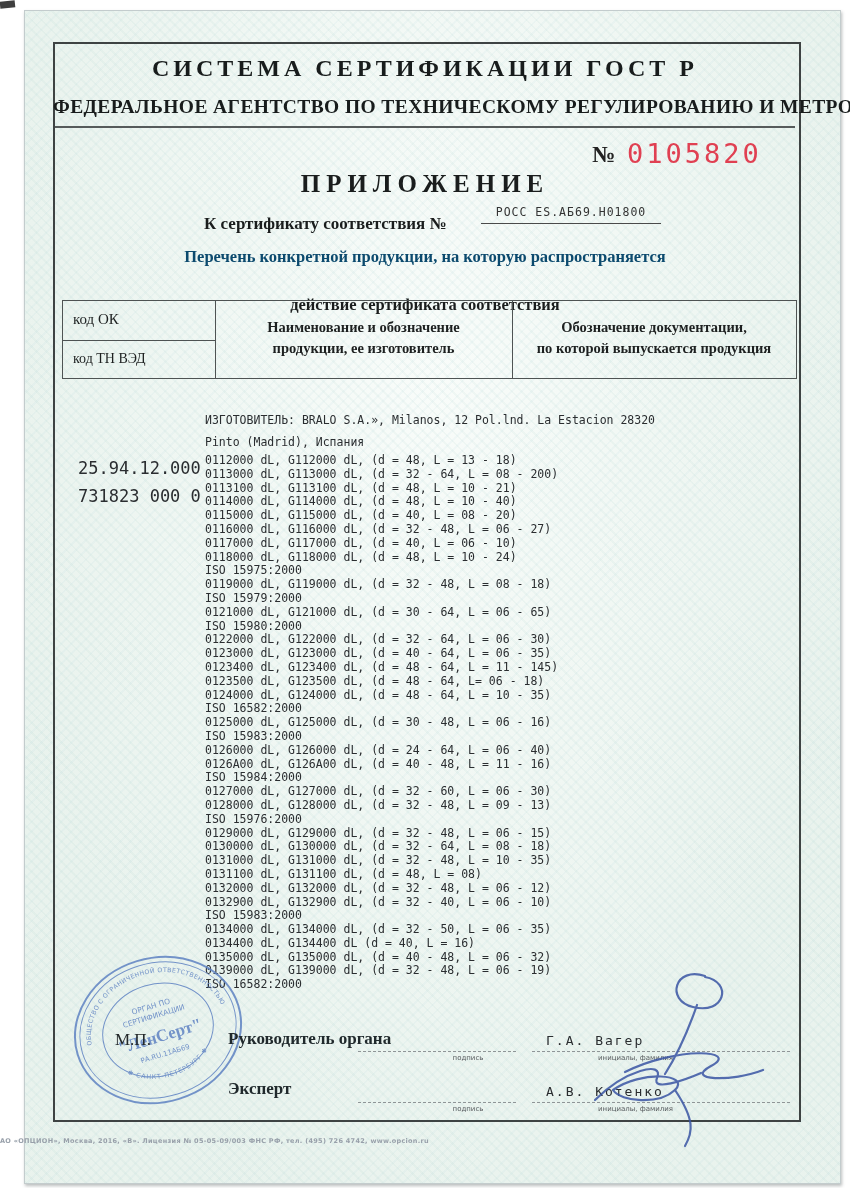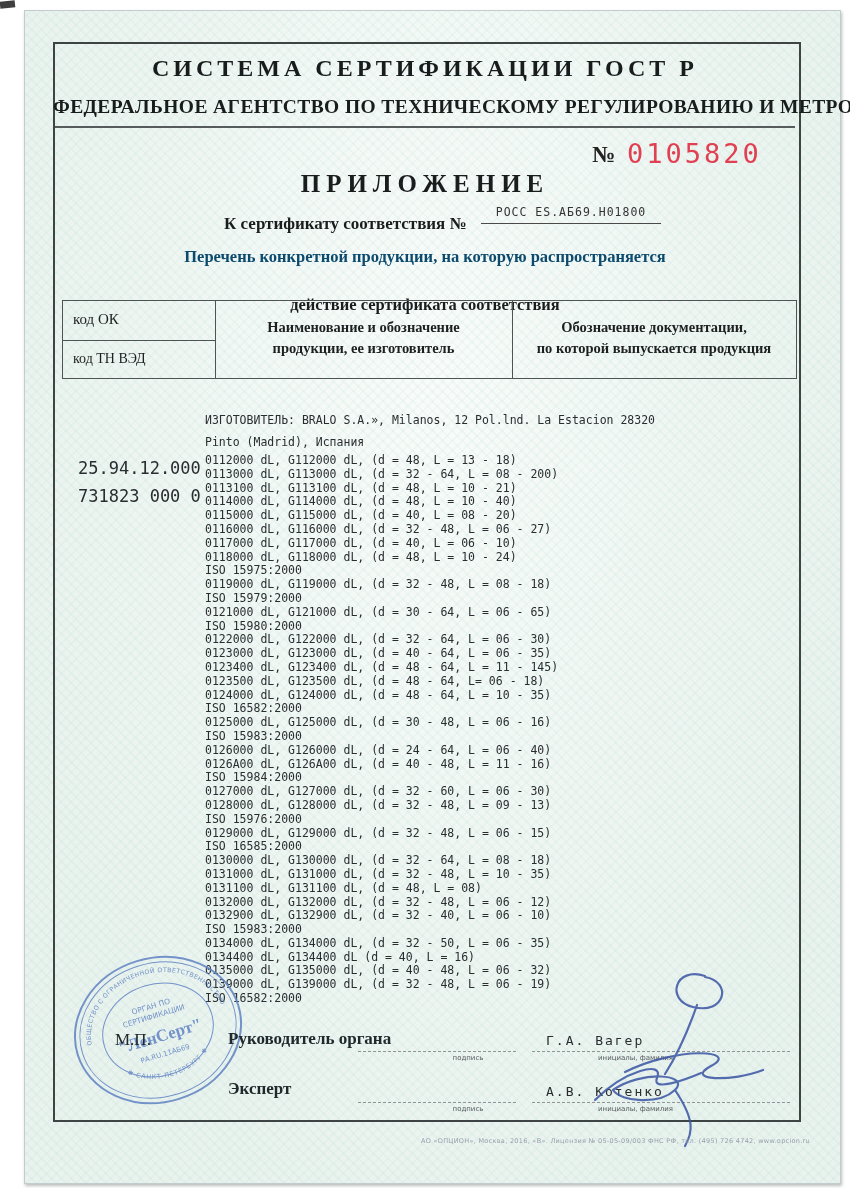--- a/index.html
+++ b/index.html
@@ -18,21 +18,21 @@
   .hdr-title{position:absolute;left:53px;top:55px;width:744px;text-align:center;
          font-size:24px;font-weight:bold;letter-spacing:4px;color:#181c1c;white-space:nowrap;}
   .hdr-sub{position:absolute;left:53px;top:96px;width:744px;text-align:center;
          font-size:19.5px;font-weight:bold;letter-spacing:.4px;color:#181c1c;white-space:nowrap;}
   .hdr-rule{position:absolute;left:55px;top:126px;width:740px;height:2px;background:#565b5b;}
   .serial{position:absolute;left:592px;top:142px;font-size:23px;font-weight:bold;color:#222;}
   .serial-num{position:absolute;left:627px;top:138px;font-family:"DejaVu Sans Mono",monospace;
          font-size:27px;letter-spacing:3px;color:#e04052;}
   .apx-title{position:absolute;left:53px;top:170px;width:744px;text-align:center;
          font-size:25px;font-weight:bold;letter-spacing:6px;color:#1a1d1d;}
-  .cert-label{position:absolute;left:224px;top:214px;font-size:17px;font-weight:bold;color:#1a1d1d;}
+  .cert-label{position:absolute;left:204px;top:214px;font-size:17px;font-weight:bold;color:#1a1d1d;}
   .cert-num{position:absolute;left:481px;top:205px;width:180px;text-align:center;
          font-family:"DejaVu Sans Mono",monospace;font-size:11.5px;letter-spacing:1px;color:#333;
          border-bottom:1.3px solid #4a4a4a;padding-bottom:4px;}
   .sec-h1{position:absolute;left:53px;top:247px;width:744px;text-align:center;
          font-size:16.5px;font-weight:bold;color:#0c4a6e;}
   .sec-h2{position:absolute;left:53px;top:271px;width:744px;text-align:center;
          font-size:16.5px;font-weight:bold;color:#1a1d1d;margin-top:24px;}
   .ptable{position:absolute;left:62px;top:300px;width:733px;height:77px;border:1.5px solid #4e5353;}
   .ptable .v1{position:absolute;left:152px;top:0;width:1px;height:100%;background:#4e5353;}
   .ptable .v2{position:absolute;left:449px;top:0;width:1px;height:100%;background:#4e5353;}
@@ -59,22 +59,22 @@
   .tinycap{position:absolute;font-family:"DejaVu Sans",sans-serif;font-size:7px;color:#55595c;}
   .cap-sig1{left:428px;top:1054px;width:80px;text-align:center;}
   .cap-name1{left:598px;top:1054px;}
   .cap-sig2{left:428px;top:1105px;width:80px;text-align:center;}
   .cap-name2{left:598px;top:1105px;}
   .sig-name1{position:absolute;left:546px;top:1033px;font-size:13px;letter-spacing:2px;}
   .sig-name2{position:absolute;left:546px;top:1084px;font-size:13px;letter-spacing:2px;}
   .mp-label{position:absolute;left:115px;top:1030px;font-size:17px;color:#24282a;}
   .stamp{position:absolute;left:68px;top:950px;width:180px;height:160px;opacity:.88;}
   .ink{position:absolute;left:555px;top:968px;width:270px;height:180px;}
-  .footer{position:absolute;left:0px;top:1137px;width:810px;text-align:right;
-         font-family:"DejaVu Sans",sans-serif;font-size:6.5px;color:#98a0aa;letter-spacing:.3px;}
+  .footer{position:absolute;left:0px;top:1137px;width:810px;text-align:left;
+         font-family:"DejaVu Sans",sans-serif;font-size:6.5px;color:#98a0aa;letter-spacing:.3px;font-weight:bold;}
 </style>
 </head>
 <body>
 
 <div class="page">
   <div class="paper"></div>
   <div class="corner-mark"></div>
   <div class="frame"></div>
 
   <div class="hdr-title">СИСТЕМА СЕРТИФИКАЦИИ ГОСТ Р</div>
@@ -137,21 +137,20 @@
       <div class="pline">ISO 16582:2000</div>
       <div class="pline">0125000 dL, G125000 dL, (d = 30 - 48, L = 06 - 16)</div>
       <div class="pline">ISO 15983:2000</div>
       <div class="pline">0126000 dL, G126000 dL, (d = 24 - 64, L = 06 - 40)</div>
       <div class="pline">0126A00 dL, G126A00 dL, (d = 40 - 48, L = 11 - 16)</div>
       <div class="pline">ISO 15984:2000</div>
       <div class="pline">0127000 dL, G127000 dL, (d = 32 - 60, L = 06 - 30)</div>
       <div class="pline">0128000 dL, G128000 dL, (d = 32 - 48, L = 09 - 13)</div>
       <div class="pline">ISO 15976:2000</div>
       <div class="pline">0129000 dL, G129000 dL, (d = 32 - 48, L = 06 - 15)</div>
-      <div class="pline">ISO 16585:2000</div>
       <div class="pline">0130000 dL, G130000 dL, (d = 32 - 64, L = 08 - 18)</div>
       <div class="pline">0131000 dL, G131000 dL, (d = 32 - 48, L = 10 - 35)</div>
       <div class="pline">0131100 dL, G131100 dL, (d = 48, L = 08)</div>
       <div class="pline">0132000 dL, G132000 dL, (d = 32 - 48, L = 06 - 12)</div>
       <div class="pline">0132900 dL, G132900 dL, (d = 32 - 40, L = 06 - 10)</div>
       <div class="pline">ISO 15983:2000</div>
       <div class="pline">0134000 dL, G134000 dL, (d = 32 - 50, L = 06 - 35)</div>
       <div class="pline">0134400 dL, G134400 dL (d = 40, L = 16)</div>
       <div class="pline">0135000 dL, G135000 dL, (d = 40 - 48, L = 06 - 32)</div>
       <div class="pline">0139000 dL, G139000 dL, (d = 32 - 48, L = 06 - 19)</div>

